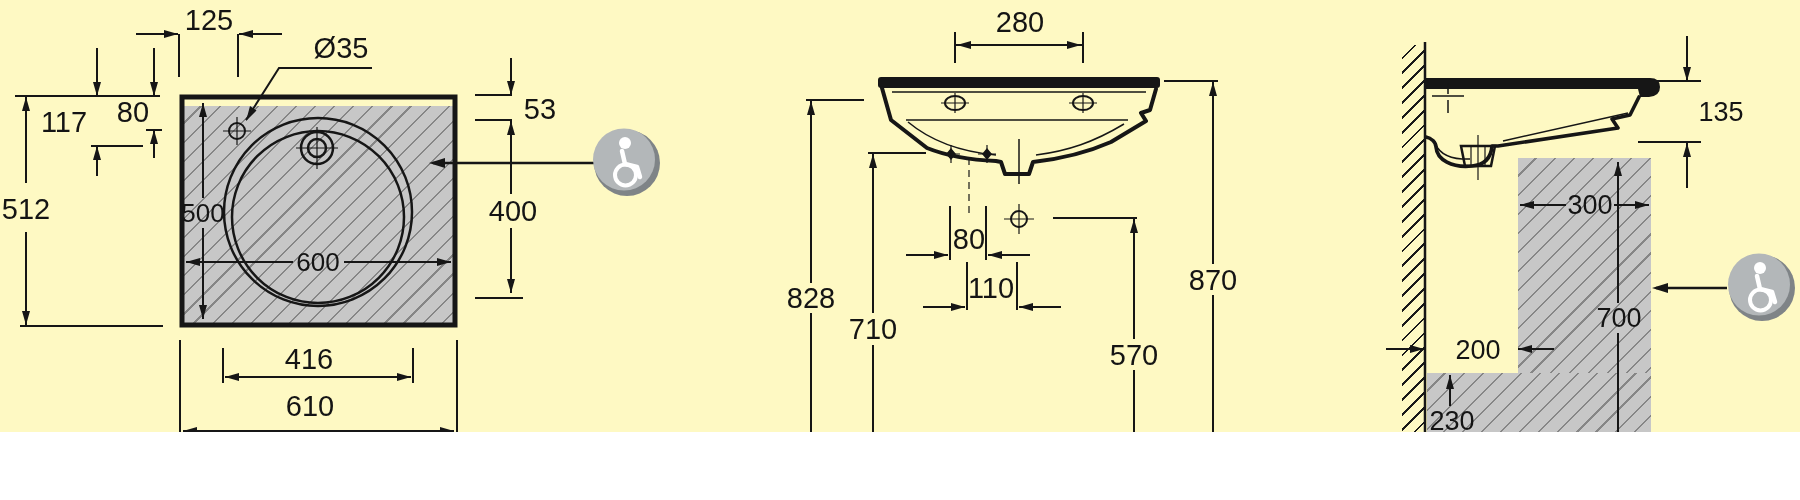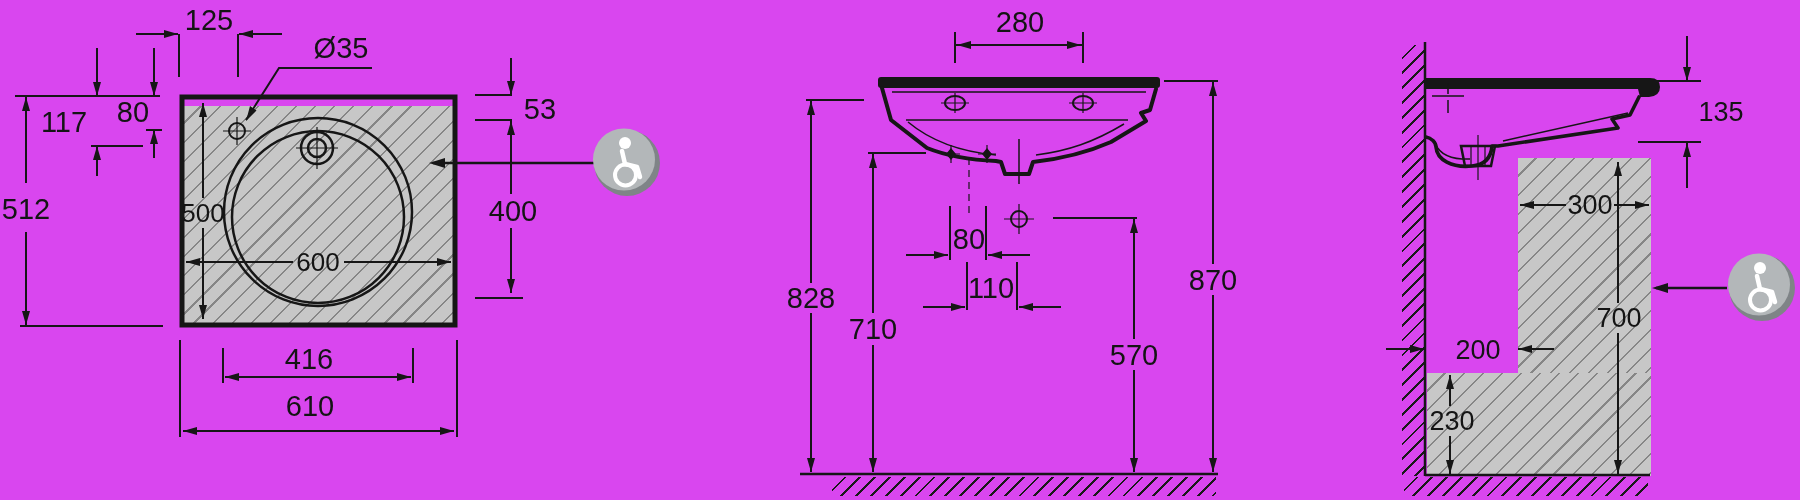--- a/index.html
+++ b/index.html
@@ -1,16 +1,16 @@
 <!DOCTYPE html>
 <html><head>
 <meta charset="utf-8">
 <style>
   html,body{margin:0;padding:0;background:#ffffff;}
-  .canvas{position:relative;width:1800px;height:500px;background:#d946ef;overflow:hidden;
+  .canvas{position:relative;width:1800px;height:432px;background:#fef9c3;overflow:hidden;
           font-family:"Liberation Sans",sans-serif;}
   
   .zone{position:absolute;background-color:#c7c7c7;
         background-image:repeating-linear-gradient(135deg,
           rgba(0,0,0,0) 0px, rgba(0,0,0,0) 12px, #868686 12px, #868686 13.5px);}
   
   .strokes{position:absolute;
         background-image:repeating-linear-gradient(135deg,
           rgba(0,0,0,0) 0px, rgba(0,0,0,0) 8.5px, #1a1a1a 8.5px, #1a1a1a 10.5px);}
   svg.overlay{position:absolute;left:0;top:0;}

